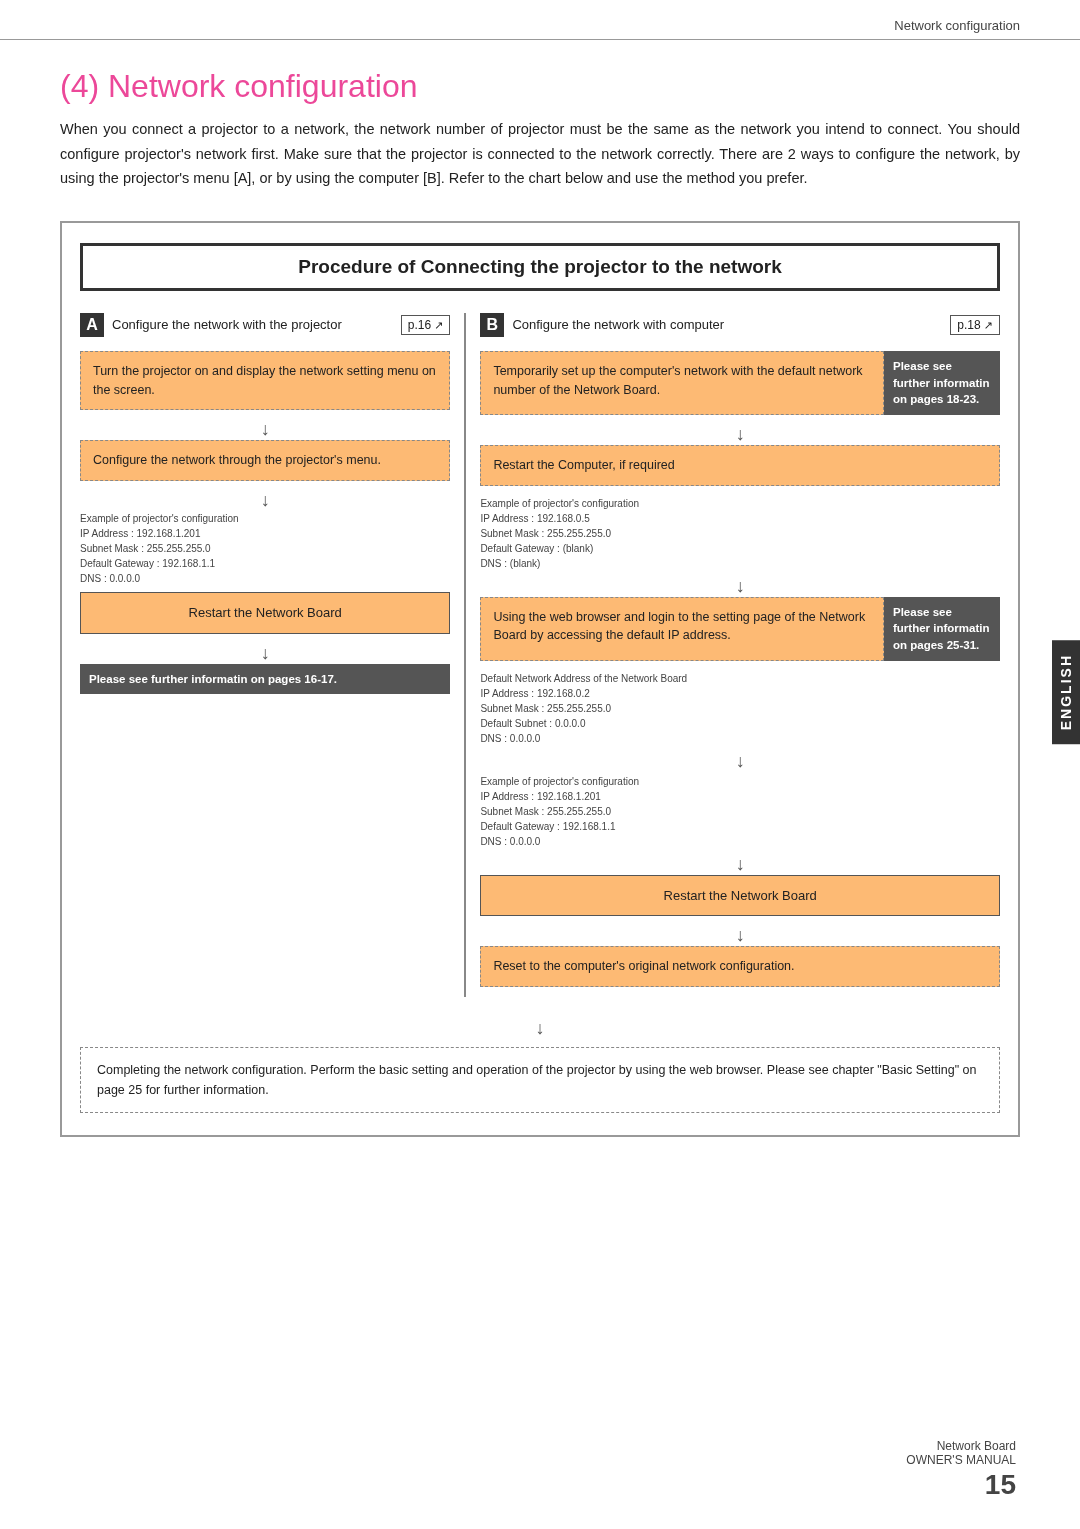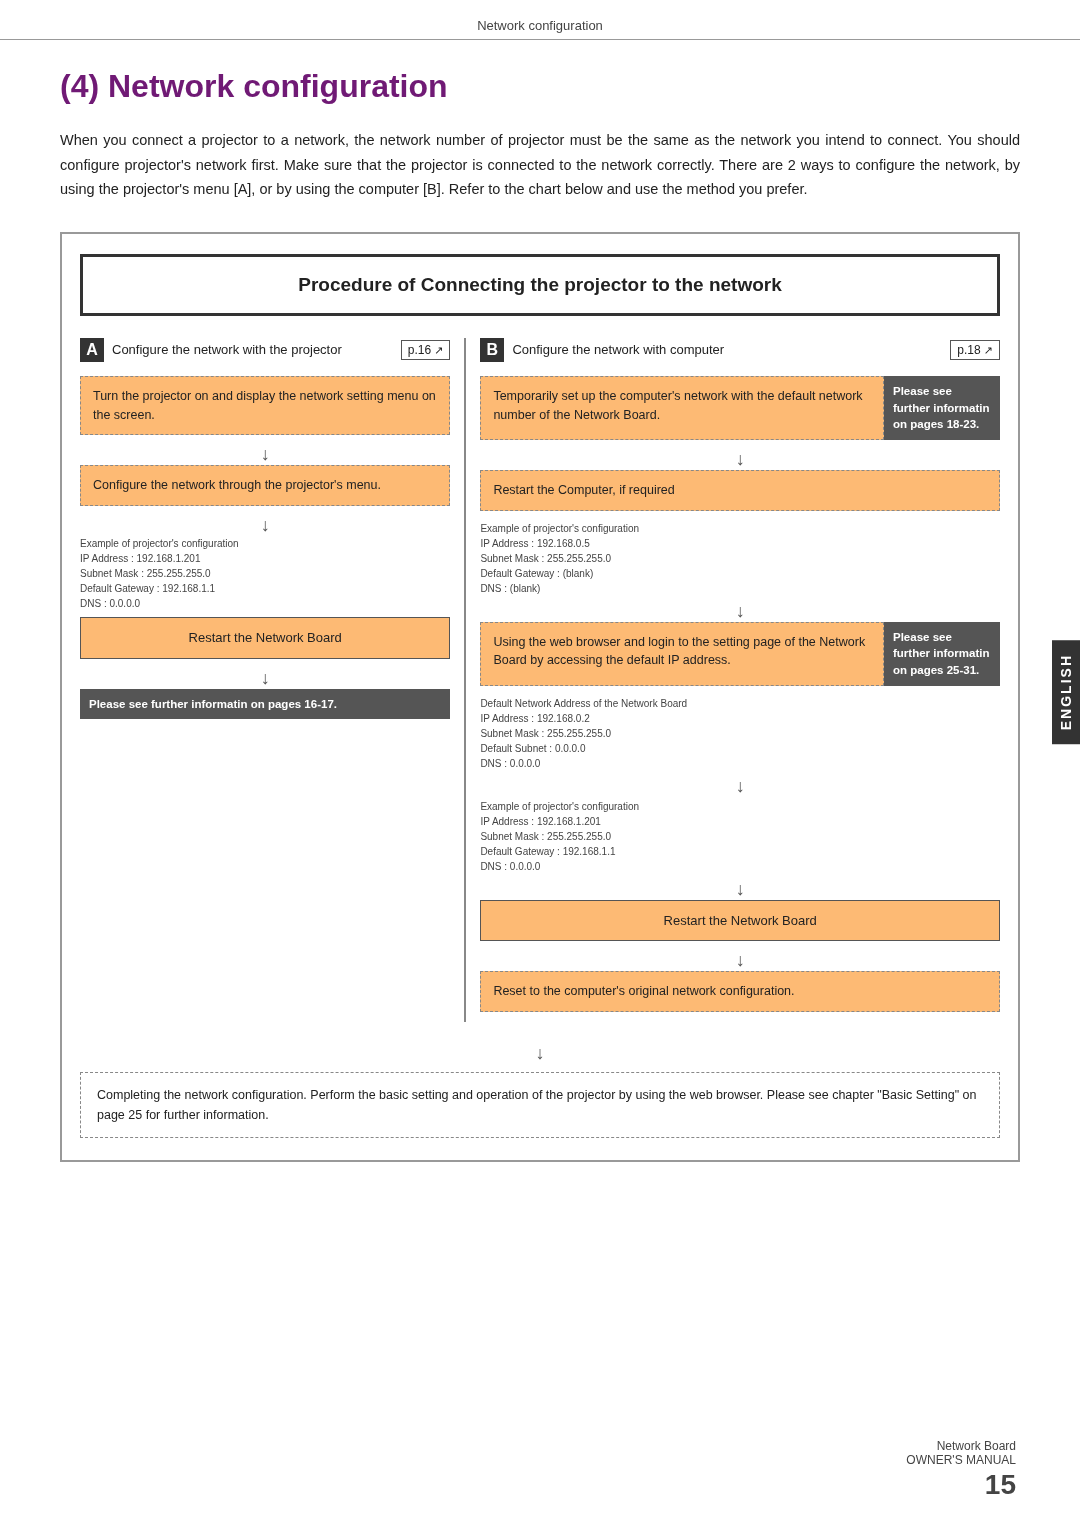--- a/index.html
+++ b/index.html
@@ -7,37 +7,37 @@
       width: 1080px;
       min-height: 1529px;
       background: #fff;
       font-family: Arial, Helvetica, sans-serif;
       color: #222;
       position: relative;
     }
 
     
     .page-header {
-      text-align: center;
+      text-align: right;
       padding: 18px 60px 6px 60px;
       font-size: 13px;
       color: #444;
       border-bottom: 1px solid #999;
     }
 
     
     .content {
       padding: 28px 60px 60px 60px;
     }
 
     .chapter-title {
       font-size: 32px;
-      font-weight: bold;
-      margin-bottom: 23px;
-      color: #701a75;
+      font-weight: normal;
+      margin-bottom: 12px;
+      color: #ec4899;
     }
 
     .intro-text {
       font-size: 14.5px;
       line-height: 1.7;
       margin-bottom: 30px;
       text-align: justify;
     }
 
     
@@ -45,21 +45,21 @@
       border: 2px solid #999;
       padding: 20px 18px 22px 18px;
       background: #fff;
     }
 
     .diagram-title {
       text-align: center;
       font-size: 19px;
       font-weight: bold;
       border: 3px solid #333;
-      padding: 17px 20px;
+      padding: 10px 20px;
       margin: 0 auto 22px auto;
       display: inline-block;
       width: 100%;
     }
 
     
     .columns {
       display: flex;
       gap: 0;
     }

